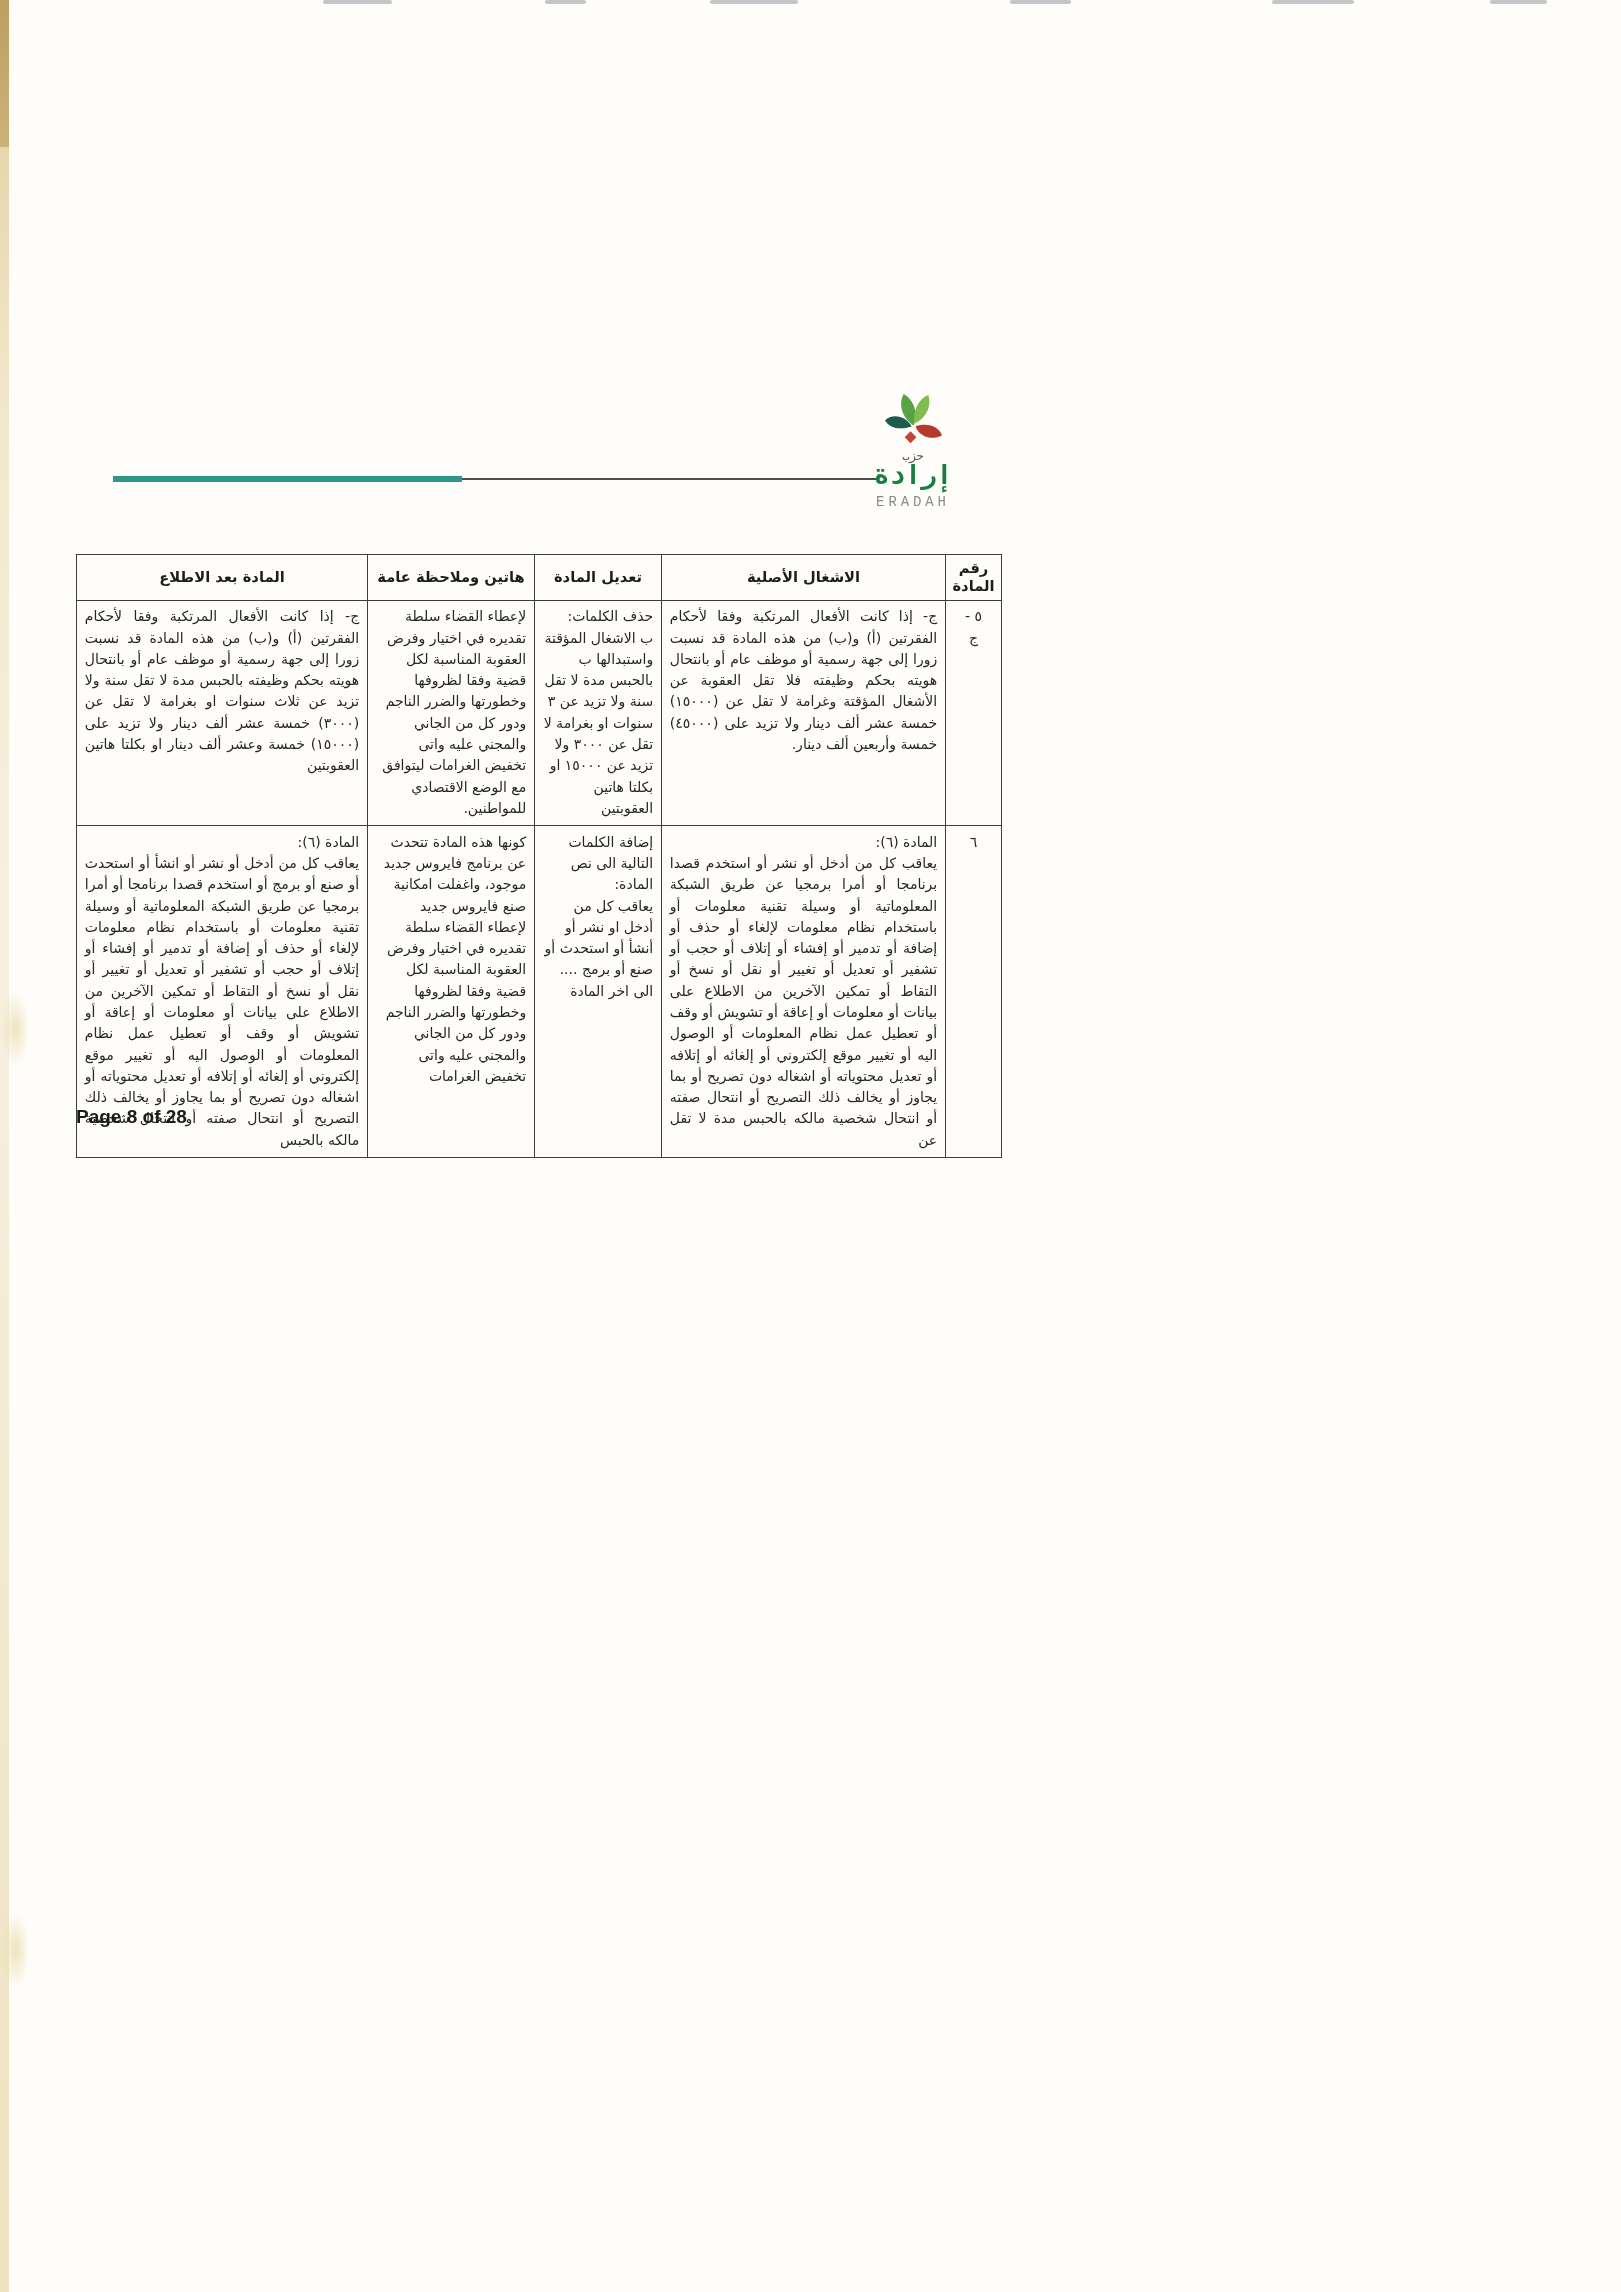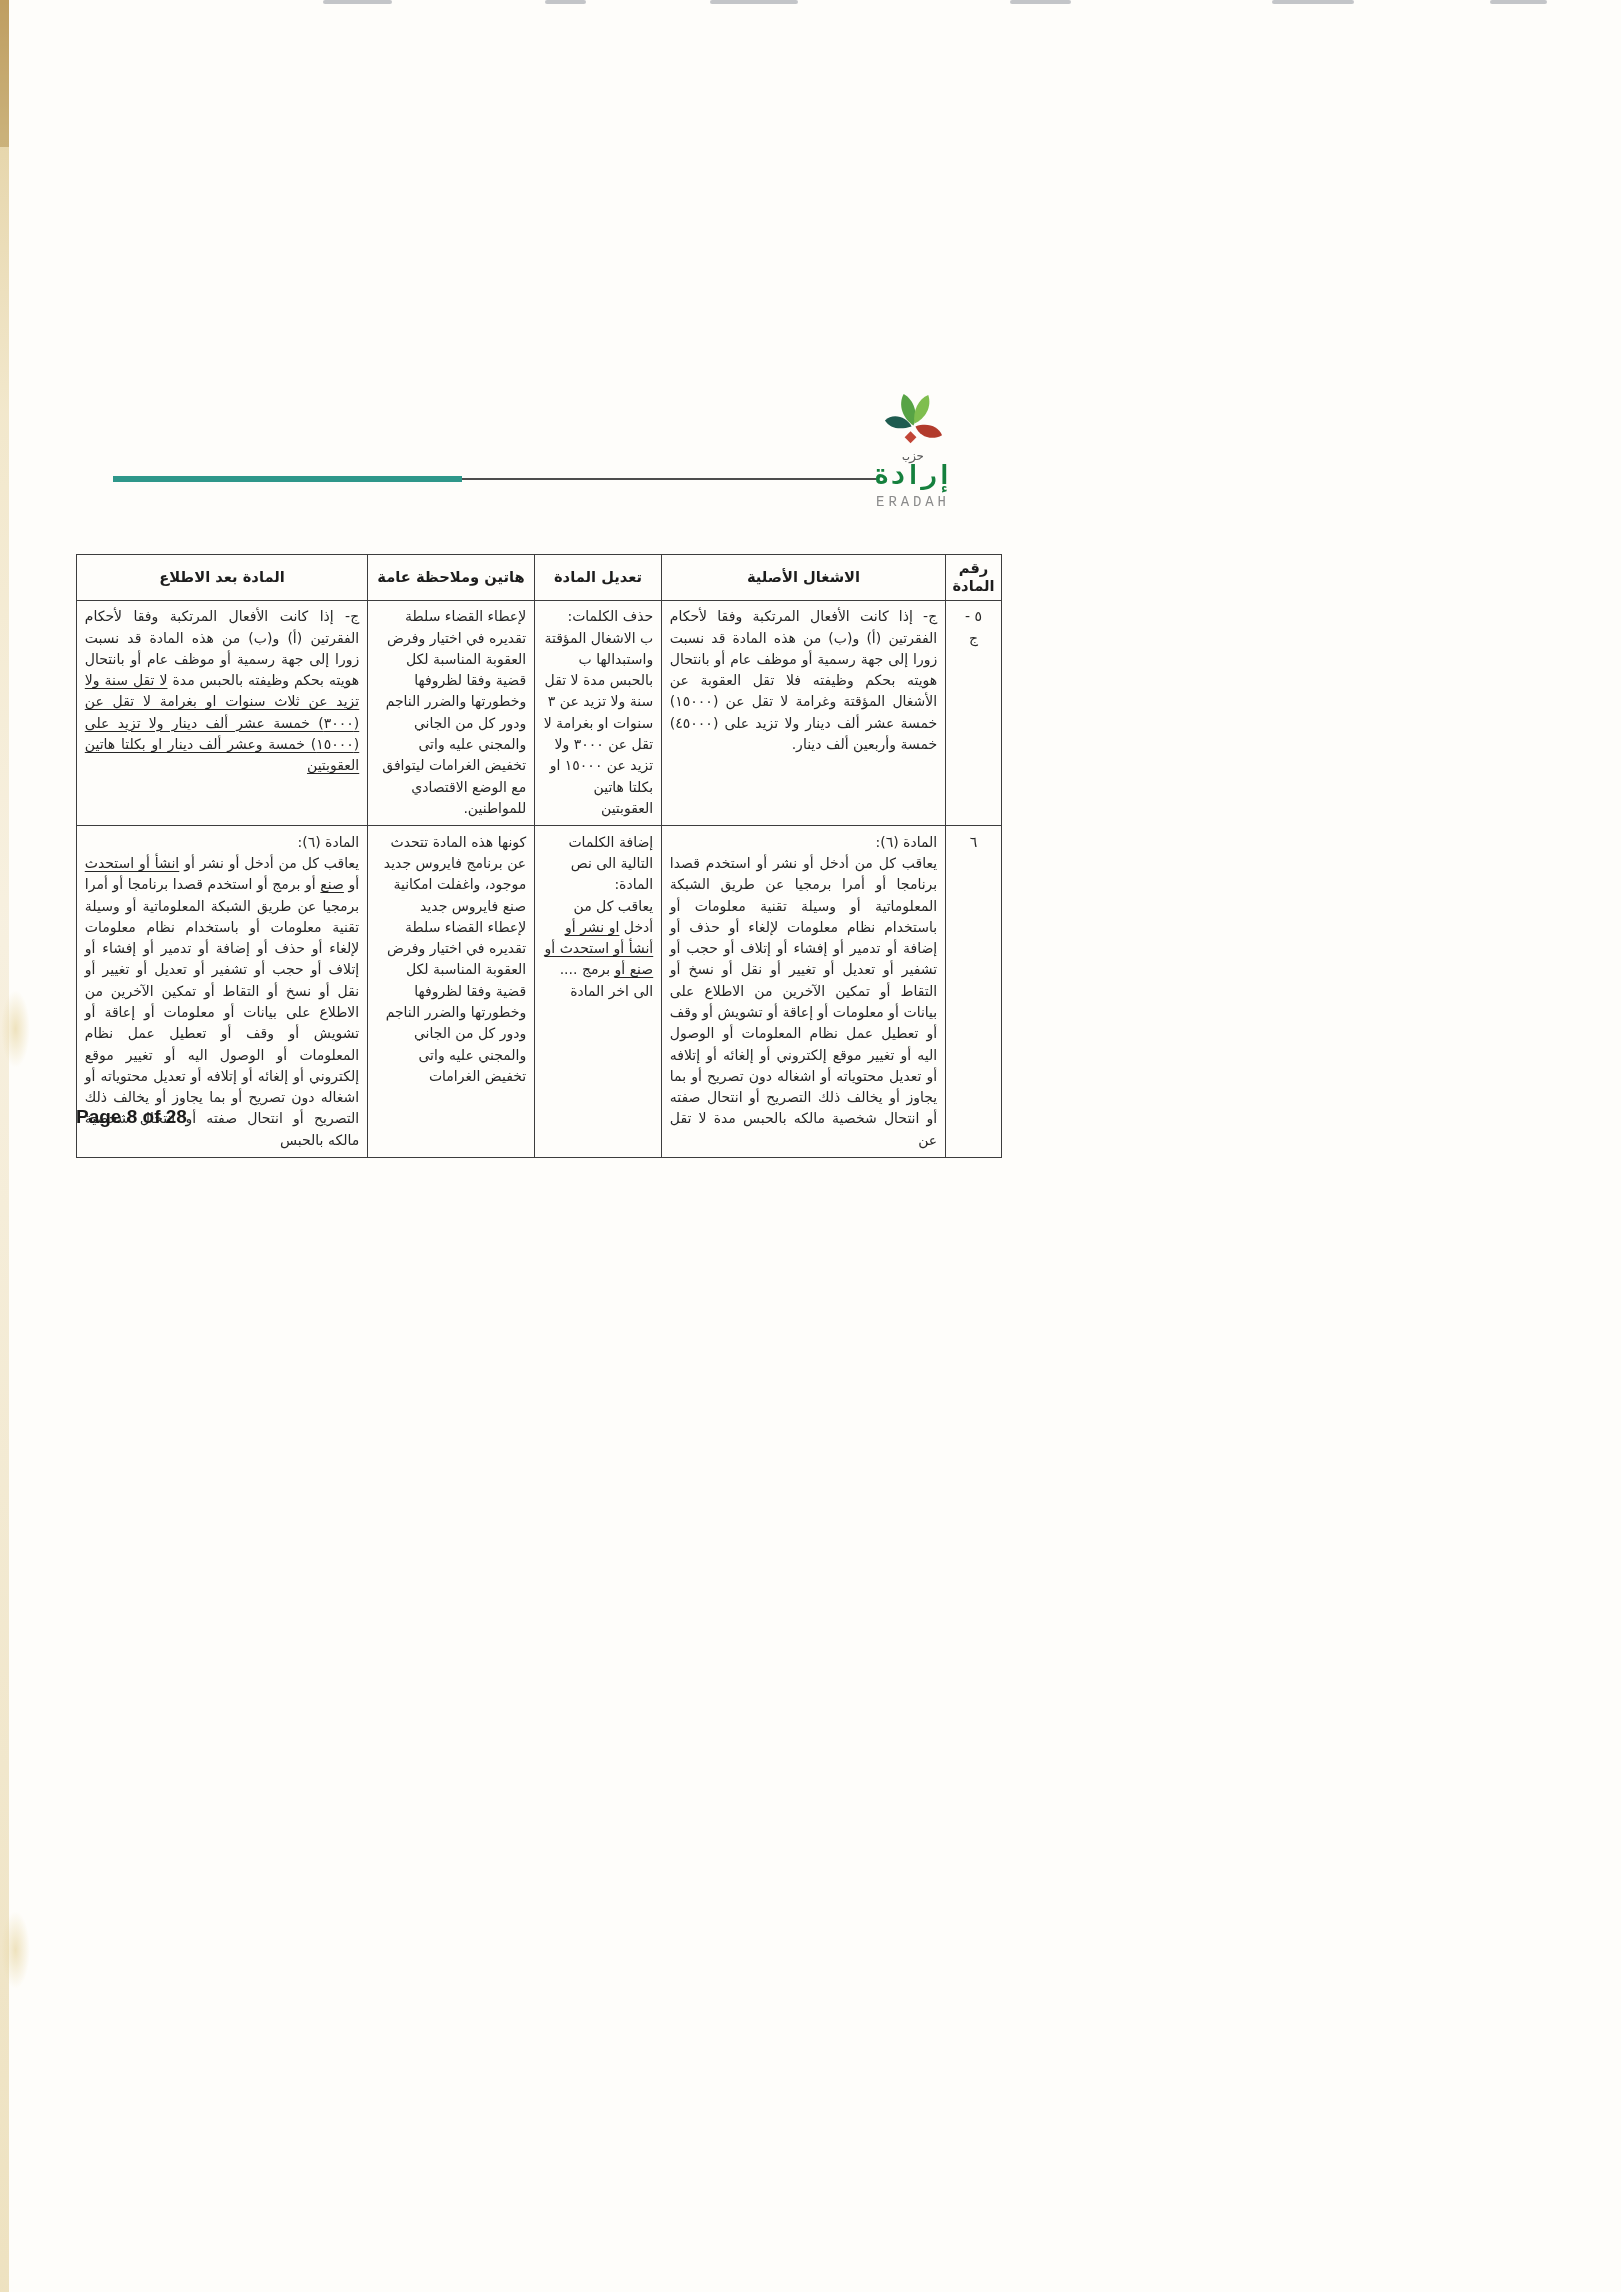--- a/index.html
+++ b/index.html
@@ -37,21 +37,21 @@
     font-weight:bold;font-size:14.7px;color:#1d1d1d;
     text-align:center;vertical-align:middle;padding:3.9px 2.9px;line-height:1.25;height:37px;box-sizing:border-box;
   }
   table.cmp td{
     font-size:14px;line-height:1.52;color:#262626;
     padding:5.9px 7.8px;vertical-align:top;white-space:pre-line;box-sizing:border-box;
   }
   td.c-num{text-align:center;}
   td.c-orig,td.c-after{text-align:justify;}
   td.c-amend,td.c-just{text-align:right;}
-  .u{text-decoration:underline;text-underline-offset:2.9px;text-decoration-thickness:1px;}
+  .u{text-underline-offset:2.9px;text-decoration-thickness:1px;}
   
   .footer{position:absolute;left:76px;top:1106px;
     font-family:"Liberation Sans",sans-serif;font-size:19px;font-weight:600;color:#1b1b1b;}
 </style>
 </head>
 <body>
 
 <div class="page">
 
   <div class="edge-strip"></div>

